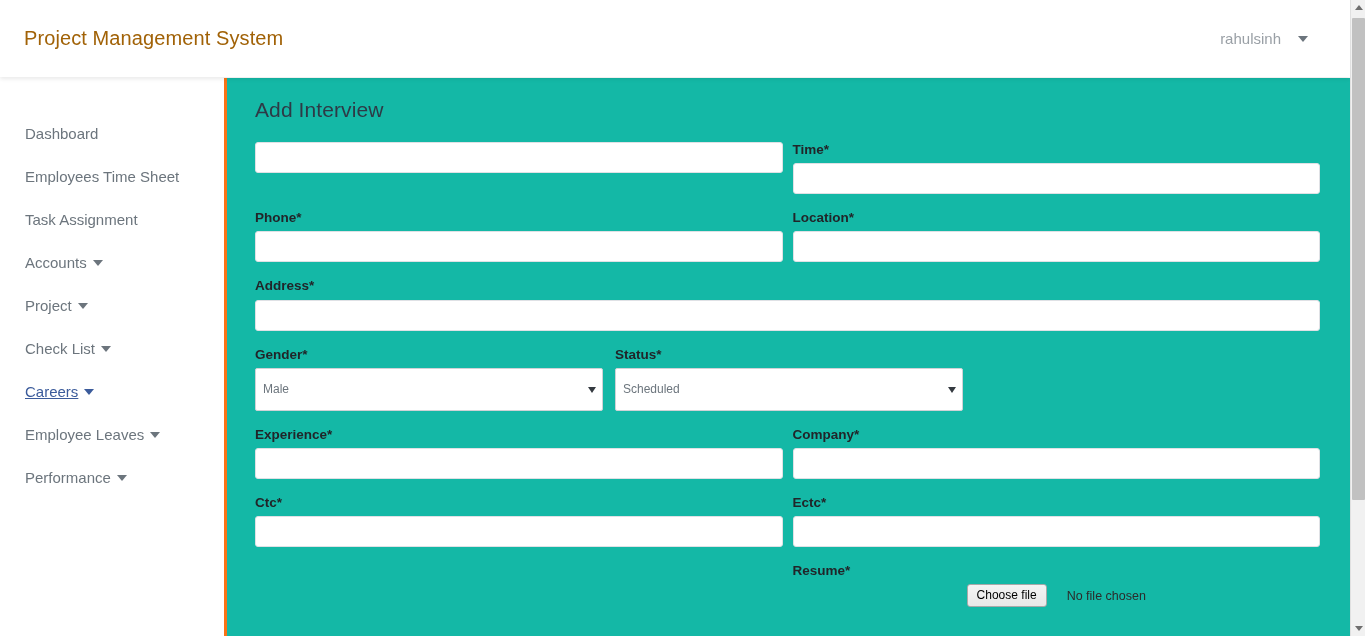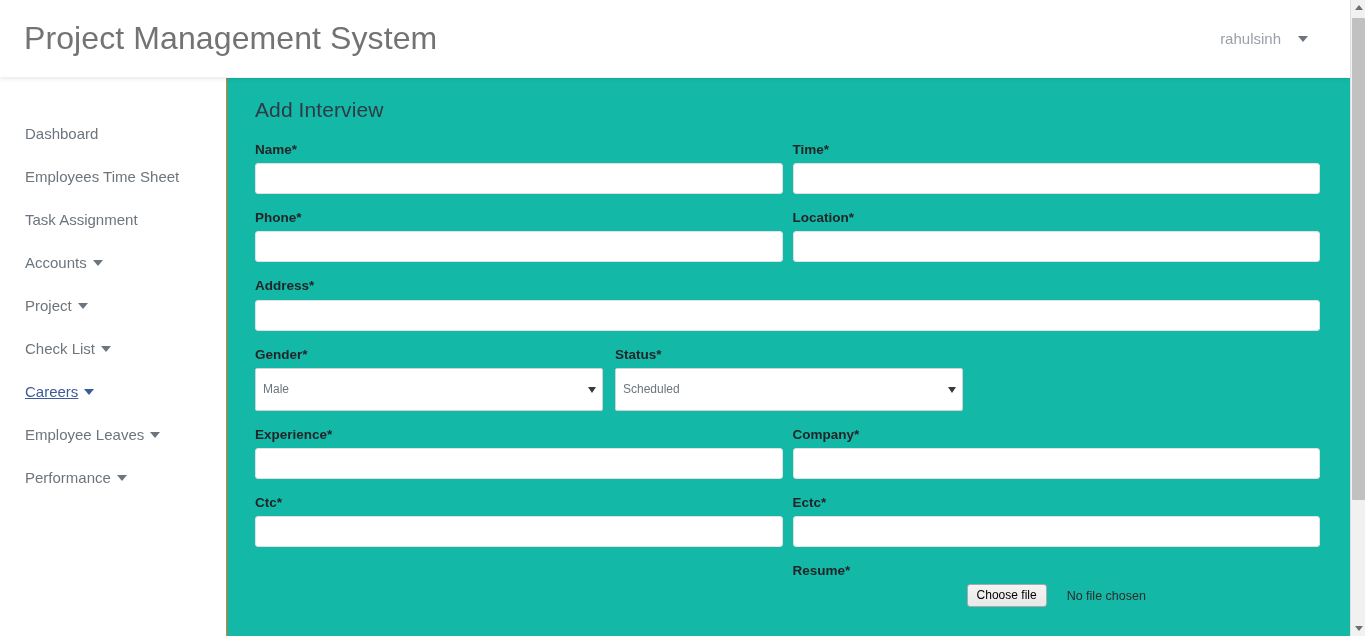--- a/index.html
+++ b/index.html
@@ -30,23 +30,23 @@
     height: 77px;
     background: #ffffff;
     box-shadow: 0 2px 4px rgba(0,0,0,0.085);
     display: flex;
     align-items: center;
     justify-content: space-between;
     padding: 0 24px 0 24px;
     z-index: 20;
   }
   #brand {
-    font-size: 32px;
+    font-size: 20px;
     font-weight: 400;
-    color: #737373;
+    color: #a16207;
     letter-spacing: 0.1px;
     white-space: nowrap;
   }
   #user-menu {
     display: flex;
     align-items: center;
     gap: 17px;
     font-size: 15px;
     color: #9aa0a6;
     cursor: pointer;
@@ -61,21 +61,21 @@
   }
 
   
   #sidebar {
     position: absolute;
     top: 78px;
     left: 0;
     width: 227px;
     height: 558px;
     background: #ffffff;
-    border-right: 1px solid #f97316;
+    border-right: 3px solid #f97316;
     padding-top: 34px;
     z-index: 10;
   }
   .nav-item {
     display: flex;
     align-items: center;
     gap: 6px;
     padding: 0 0 0 25px;
     height: 43px;
     font-size: 15px;
@@ -307,21 +307,20 @@
 
   <main id="content">
 
     <h1 id="page-title">Add Interview</h1>
 
     <form id="interview-form">
 
       
       <div class="form-row">
         <div class="col-half">
-          <label class="field-label">Name*</label>
           <input class="text-input" type="text" value="" style="">
         </div>
         <div class="col-half">
           <label class="field-label">Time*</label>
           <input class="text-input" type="text" value="" style="">
         </div>
       </div>
 
       
       <div class="form-row">

